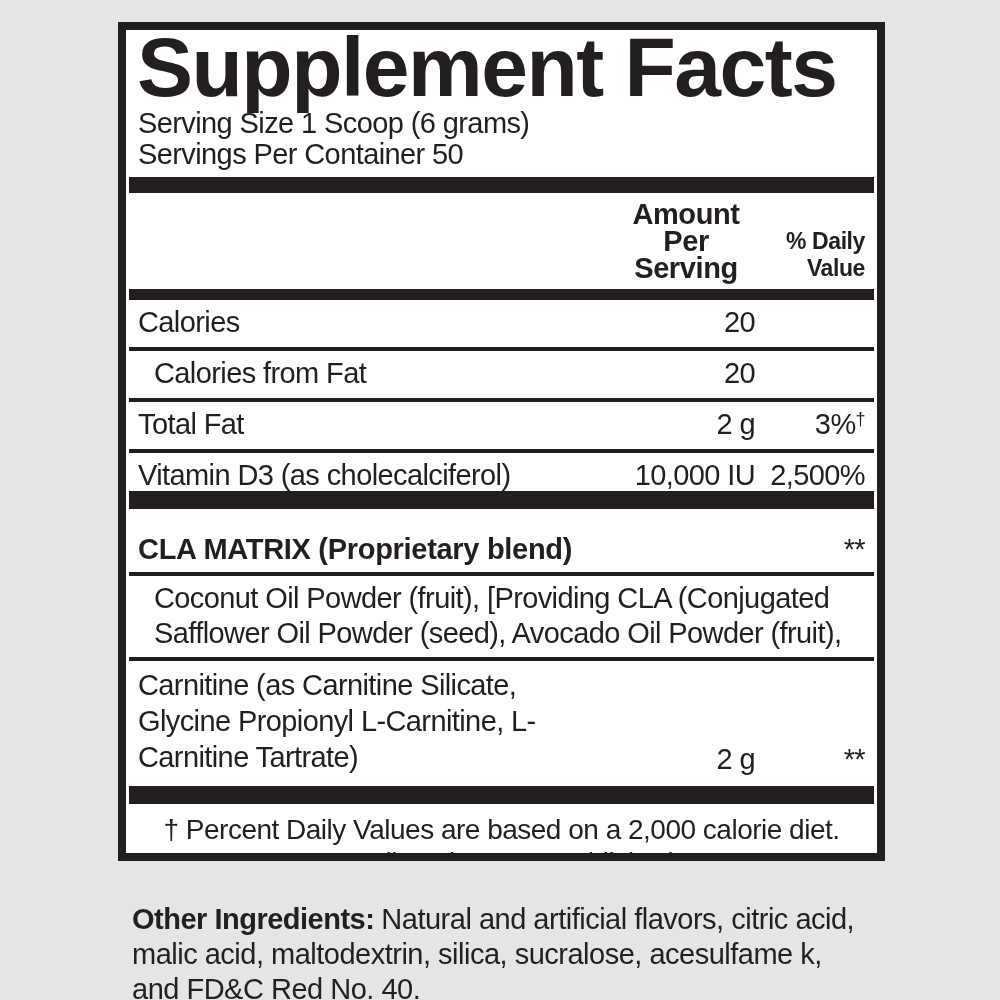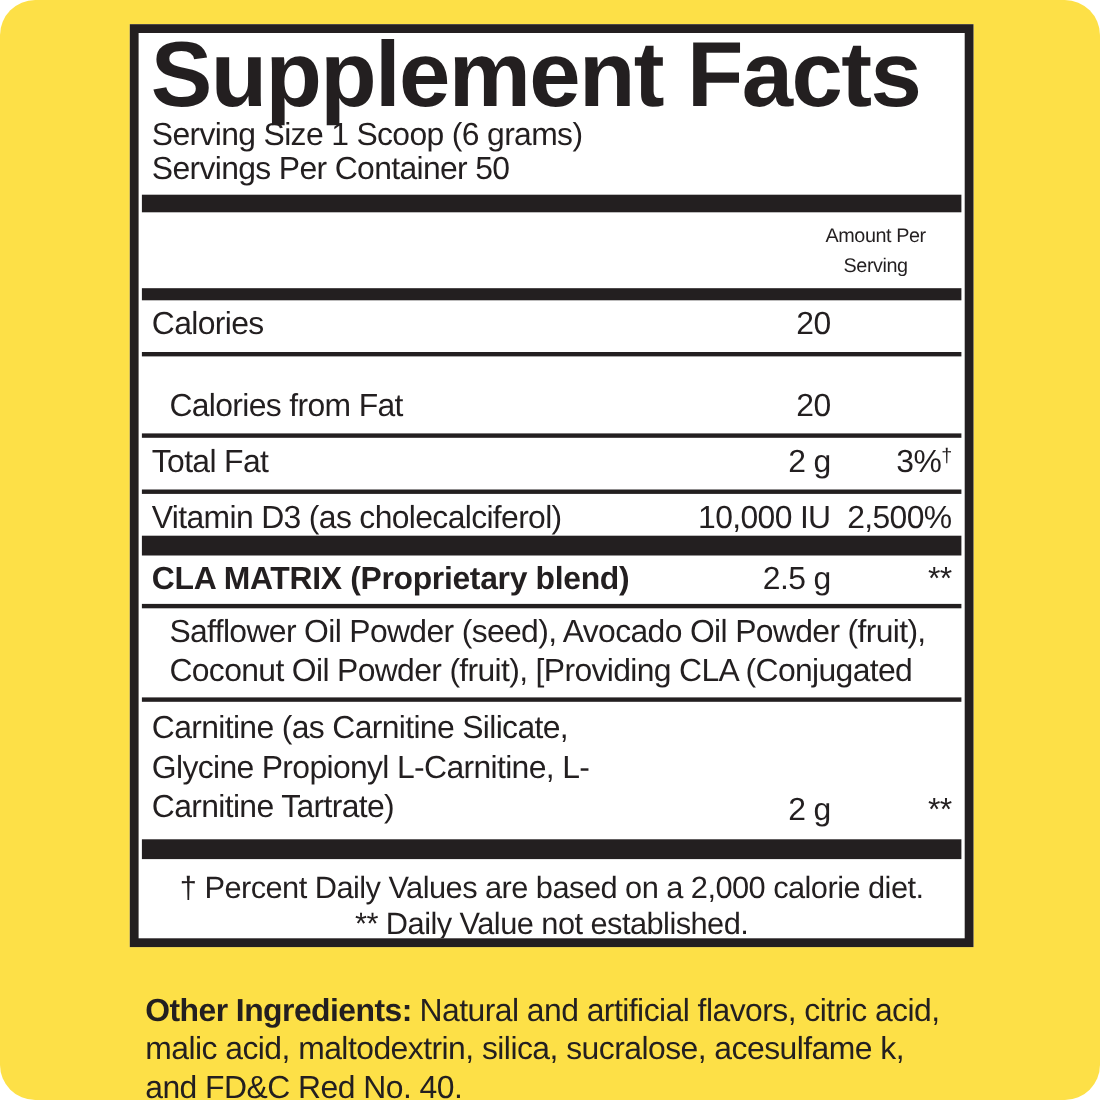--- a/index.html
+++ b/index.html
@@ -5,21 +5,21 @@
   html, body {
     margin: 0;
     padding: 0;
     width: 1000px;
     height: 1000px;
     background: #ffffff;
     font-family: "Liberation Sans", sans-serif;
     color: #231f20;
     -webkit-font-smoothing: antialiased;
   }
-  .stage { position: relative; width: 1000px; height: 1000px; background: #fde047; border-radius: 32px; }
+  .stage { position: relative; width: 1000px; height: 1000px; background: #e5e5e5; }
 
   
   .panel {
     position: absolute;
     left: 118px;
     top: 22px;
     width: 767px;
     height: 839px;
     box-sizing: border-box;
     border: 8px solid #231f20;
@@ -51,22 +51,22 @@
 
   .hdr-row {
     display: flex;
     align-items: flex-end;
     padding: 8px 9px 7px 9px;
   }
   .hdr-spacer { flex: 1; }
   .hdr-amount {
     width: 138px;
     text-align: center;
-    font-weight: normal;
-    font-size: 18px;
+    font-weight: bold;
+    font-size: 29px;
     line-height: 27px;
     letter-spacing: -0.4px;
   }
   .hdr-daily {
     width: 110px;
     text-align: right;
     font-weight: bold;
     font-size: 23px;
     line-height: 27px;
     letter-spacing: -0.4px;
@@ -74,28 +74,28 @@
 
   .nf-row {
     display: flex;
     align-items: flex-end;
     padding: 7px 9px 9px 9px;
     font-size: 29px;
     line-height: 31px;
     letter-spacing: -0.6px;
   }
   .nf-name { flex: 1; }
-  .nf-name.indent { padding-left: 16px; margin-top: 23px; }
+  .nf-name.indent { padding-left: 16px; }
   .nf-name.bold { font-weight: bold; letter-spacing: -0.3px; }
   .nf-amt { width: 160px; text-align: right; white-space: nowrap; }
   .nf-dv { width: 110px; text-align: right; white-space: nowrap; }
   .nf-dv sup { font-size: 18px; line-height: 0; vertical-align: 9px; }
 
   .row-vitd { padding-bottom: 0; }
-  .row-cla { padding-top: 6px; padding-bottom: 7px; }
+  .row-cla { padding-top: 25px; padding-bottom: 7px; }
 
   .blend-desc {
     padding: 5px 9px 6px 25px;
     font-size: 29px;
     line-height: 35px;
     letter-spacing: -0.6px;
   }
 
   .row-carnitine { padding-top: 6px; padding-bottom: 11px; }
   .carnitine-name { flex: 1; }
@@ -131,20 +131,21 @@
     <h1 class="panel-title">Supplement Facts</h1>
 
     <div class="serving-line serving-first">Serving Size 1 Scoop (6 grams)</div>
     <div class="serving-line">Servings Per Container 50</div>
 
     <div class="bar bar-16"></div>
 
     <div class="hdr-row">
       <div class="hdr-spacer"></div>
       <div class="hdr-amount">Amount Per Serving</div>
+      <div class="hdr-daily">% Daily Value</div>
     </div>
 
     <div class="bar bar-11"></div>
 
     <div class="nf-row">
       <div class="nf-name">Calories</div>
       <div class="nf-amt">20</div>
       <div class="nf-dv"></div>
     </div>
     <div class="sep"></div>
@@ -166,28 +167,27 @@
     <div class="nf-row row-vitd">
       <div class="nf-name">Vitamin D3 (as cholecalciferol)</div>
       <div class="nf-amt">10,000 IU</div>
       <div class="nf-dv">2,500%</div>
     </div>
 
     <div class="bar bar-18"></div>
 
     <div class="nf-row row-cla">
       <div class="nf-name bold">CLA MATRIX (Proprietary blend)</div>
-      <div class="nf-amt">2.5 g</div>
       <div class="nf-dv">**</div>
     </div>
     <div class="sep"></div>
 
     <div class="blend-desc">
+      <div>Coconut Oil Powder (fruit), [Providing CLA (Conjugated</div>
       <div>Safflower Oil Powder (seed), Avocado Oil Powder (fruit),</div>
-      <div>Coconut Oil Powder (fruit), [Providing CLA (Conjugated</div>
     </div>
     <div class="sep"></div>
 
     <div class="nf-row row-carnitine">
       <div class="carnitine-name">
         <div>Carnitine (as Carnitine Silicate,</div>
         <div>Glycine Propionyl L-Carnitine, L-Carnitine Tartrate)</div>
       </div>
       <div class="nf-amt">2 g</div>
       <div class="nf-dv">**</div>

